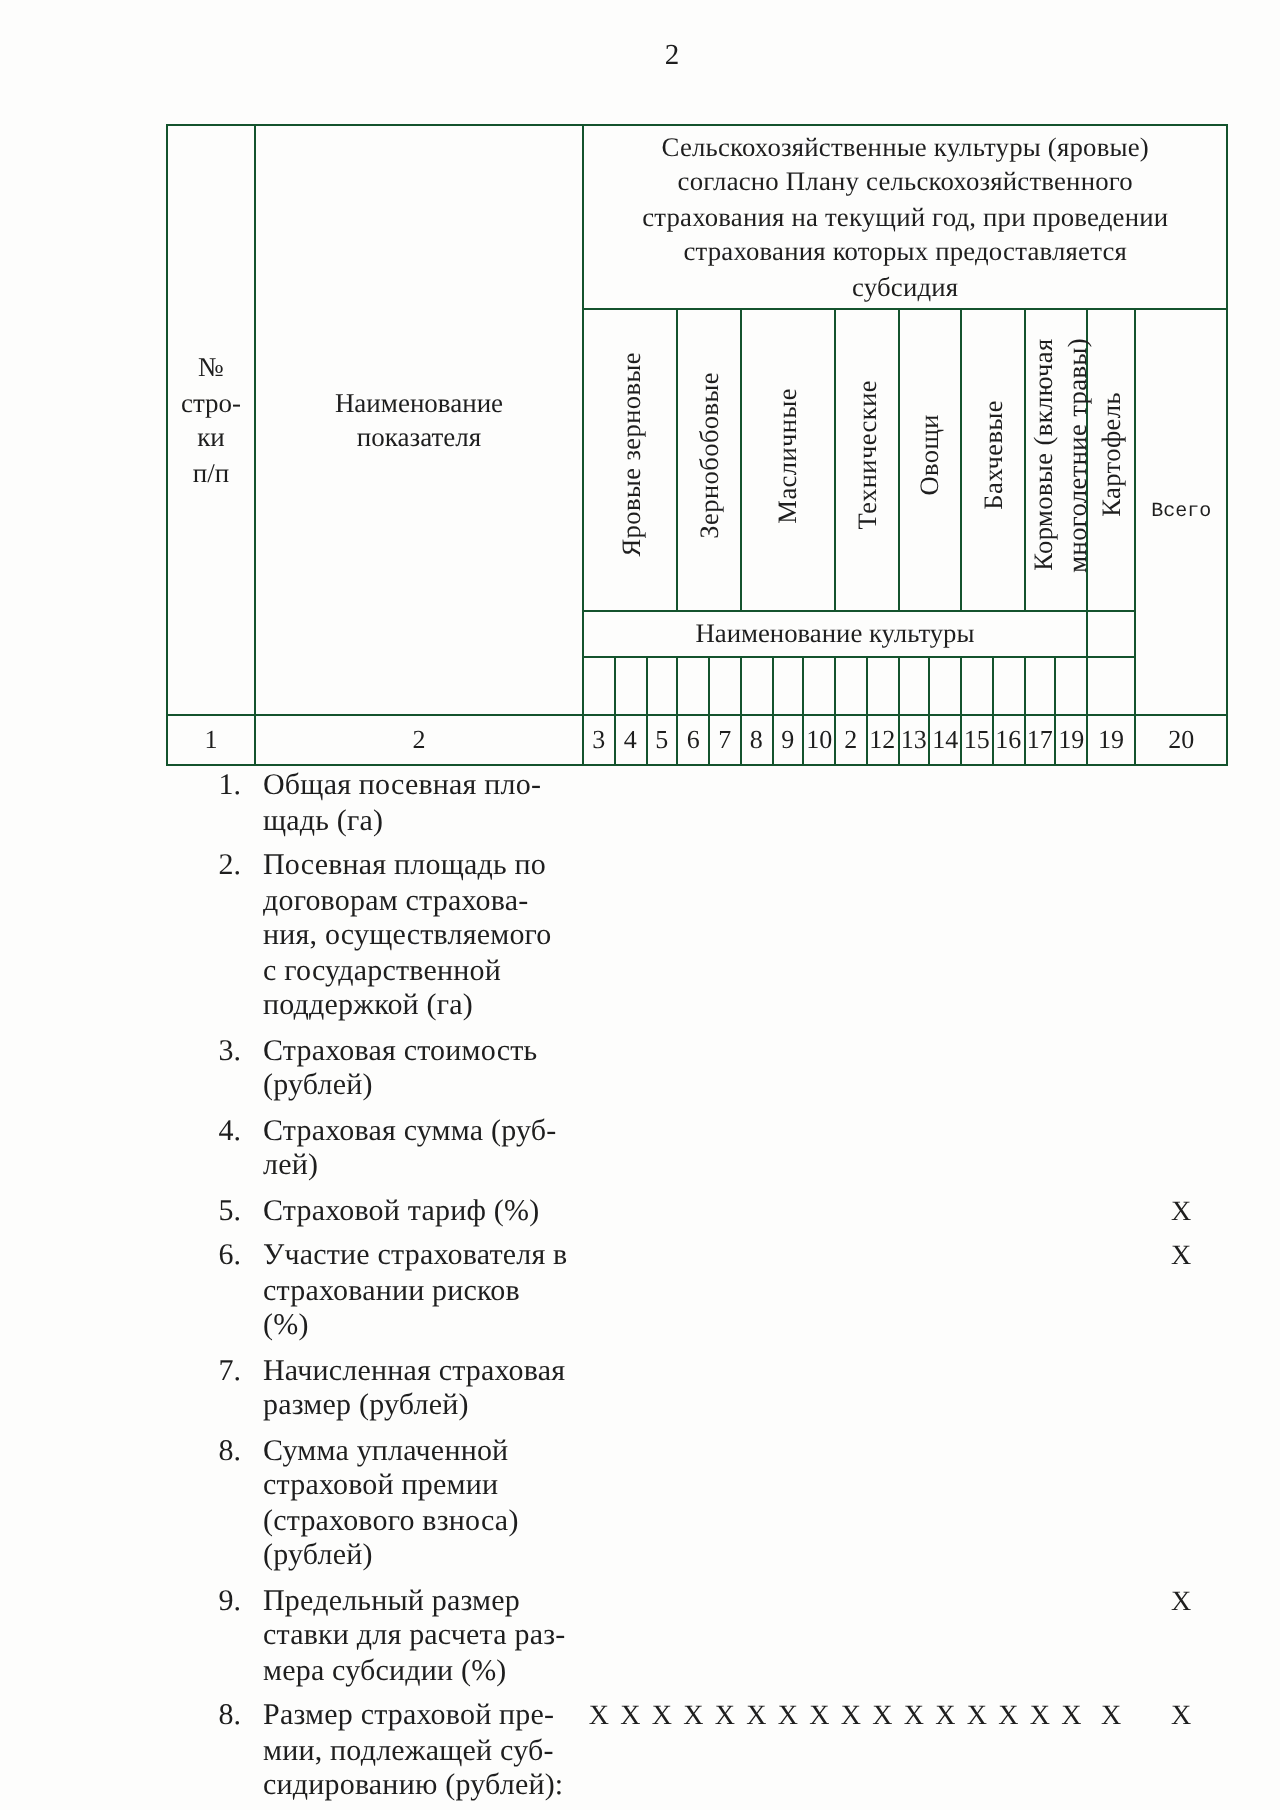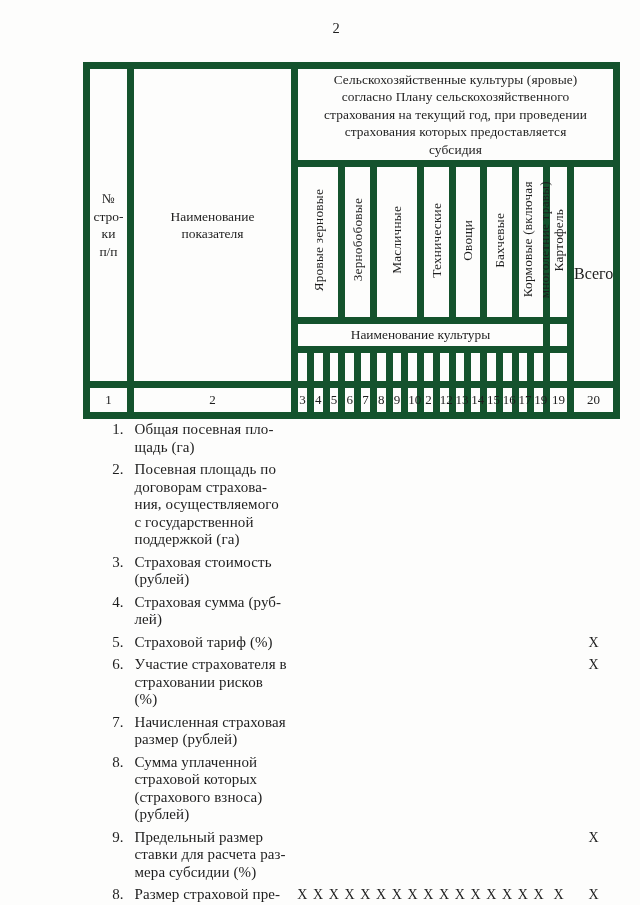--- a/index.html
+++ b/index.html
@@ -14,39 +14,39 @@
   .page-number {
     position: absolute; top: 20px; left: 300px; width: 72px;
     text-align: center; font-size: 14.5px;
   }
   table.doc {
     position: absolute; top: 62px; left: 83px;
     border-collapse: collapse; table-layout: fixed;
     width: 530px;
   }
   td { padding: 0; margin: 0; vertical-align: middle; }
-  td.b { border: 7px solid #14532d; }
+  td.b { border: 1px solid #14532d; }
   
   .span-title {
     height: 91px; text-align: center; white-space: pre-line;
     font-size: 13.4px; line-height: 17.6px; letter-spacing: 0.1px;
   }
   .rowhead {
     text-align: center; white-space: pre-line;
     font-size: 13.5px; line-height: 17.5px;
   }
   .h2row td { height: 150px; text-align: center; }
   .vtext {
     display: inline-block;
     writing-mode: vertical-rl;
     transform: rotate(180deg);
     white-space: pre-line;
     font-size: 13.3px; line-height: 1.28; letter-spacing: 0.2px;
   }
-  .total-cell { font-size: 16px; text-align: center; }
+  .total-cell { font-size: 10px; text-align: center; font-family: Liberation Mono, monospace; }
   .bandrow td { height: 22px; text-align: center; }
   .band { font-size: 13.4px; text-align: center; overflow: hidden; }
   .subrow td { height: 28px; }
   .numrow td { height: 24px; font-size: 13px; text-align: center; overflow: visible; }
   
   tr.brow td { border: none; vertical-align: top; padding-top: 2px; padding-bottom: 3px; }
   tr.brow td.num {
     text-align: right; padding-right: 7px;
     font-size: 15px; line-height: 17.5px;
   }
@@ -217,21 +217,21 @@
 размер (рублей)</div>
         </td>
     <td colspan="16"></td>
     <td></td>
     <td></td>
   </tr>
   <tr class="brow">
     <td class="num">8.</td>
     <td>
           <div class="txtin">Сумма уплаченной
-страховой которых
+страховой премии
 (страхового взноса)
 (рублей)</div>
         </td>
     <td colspan="16"></td>
     <td></td>
     <td></td>
   </tr>
   <tr class="brow">
     <td class="num">9.</td>
     <td>

